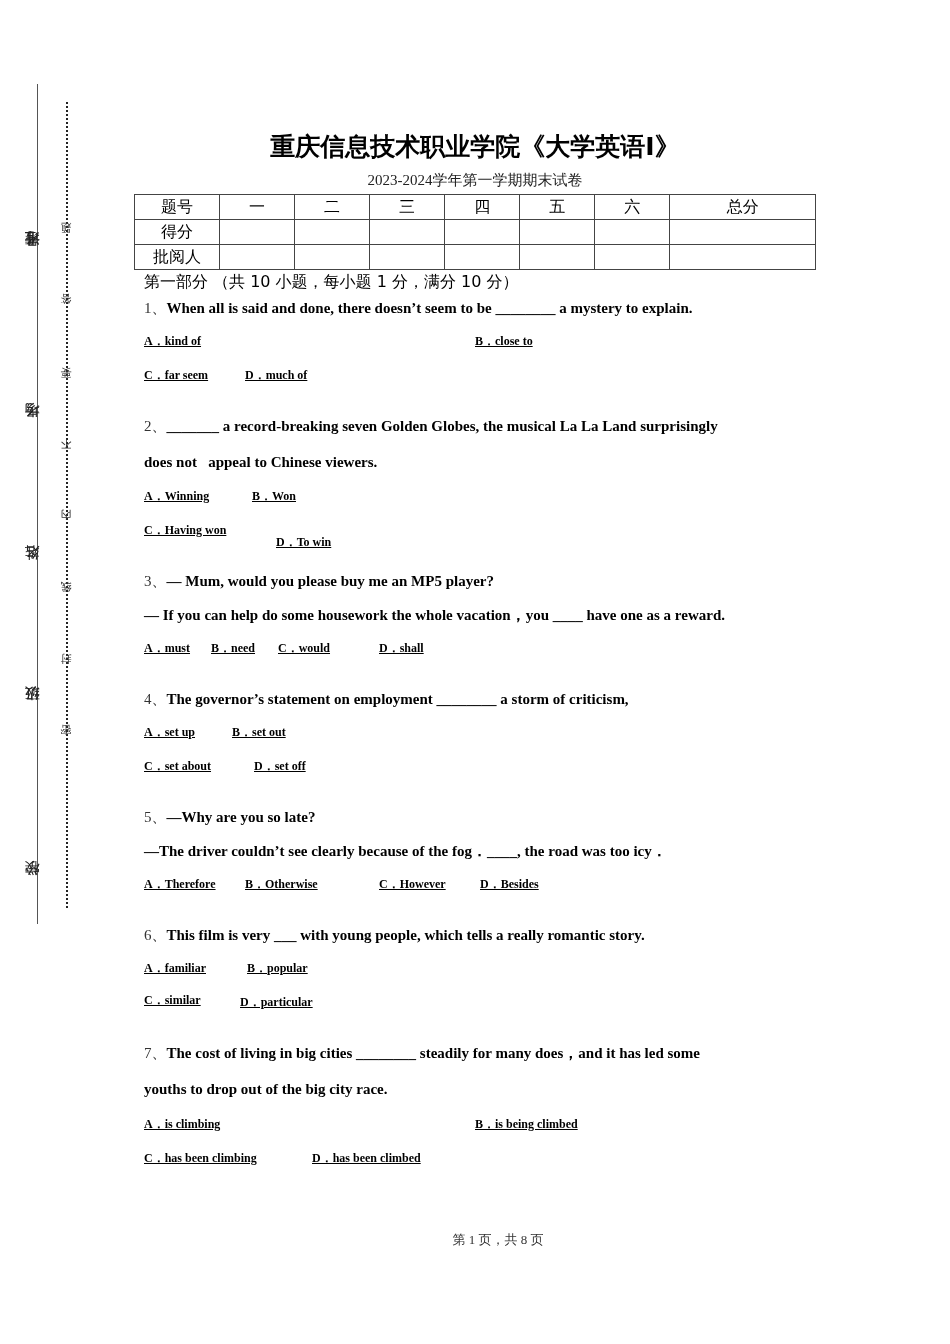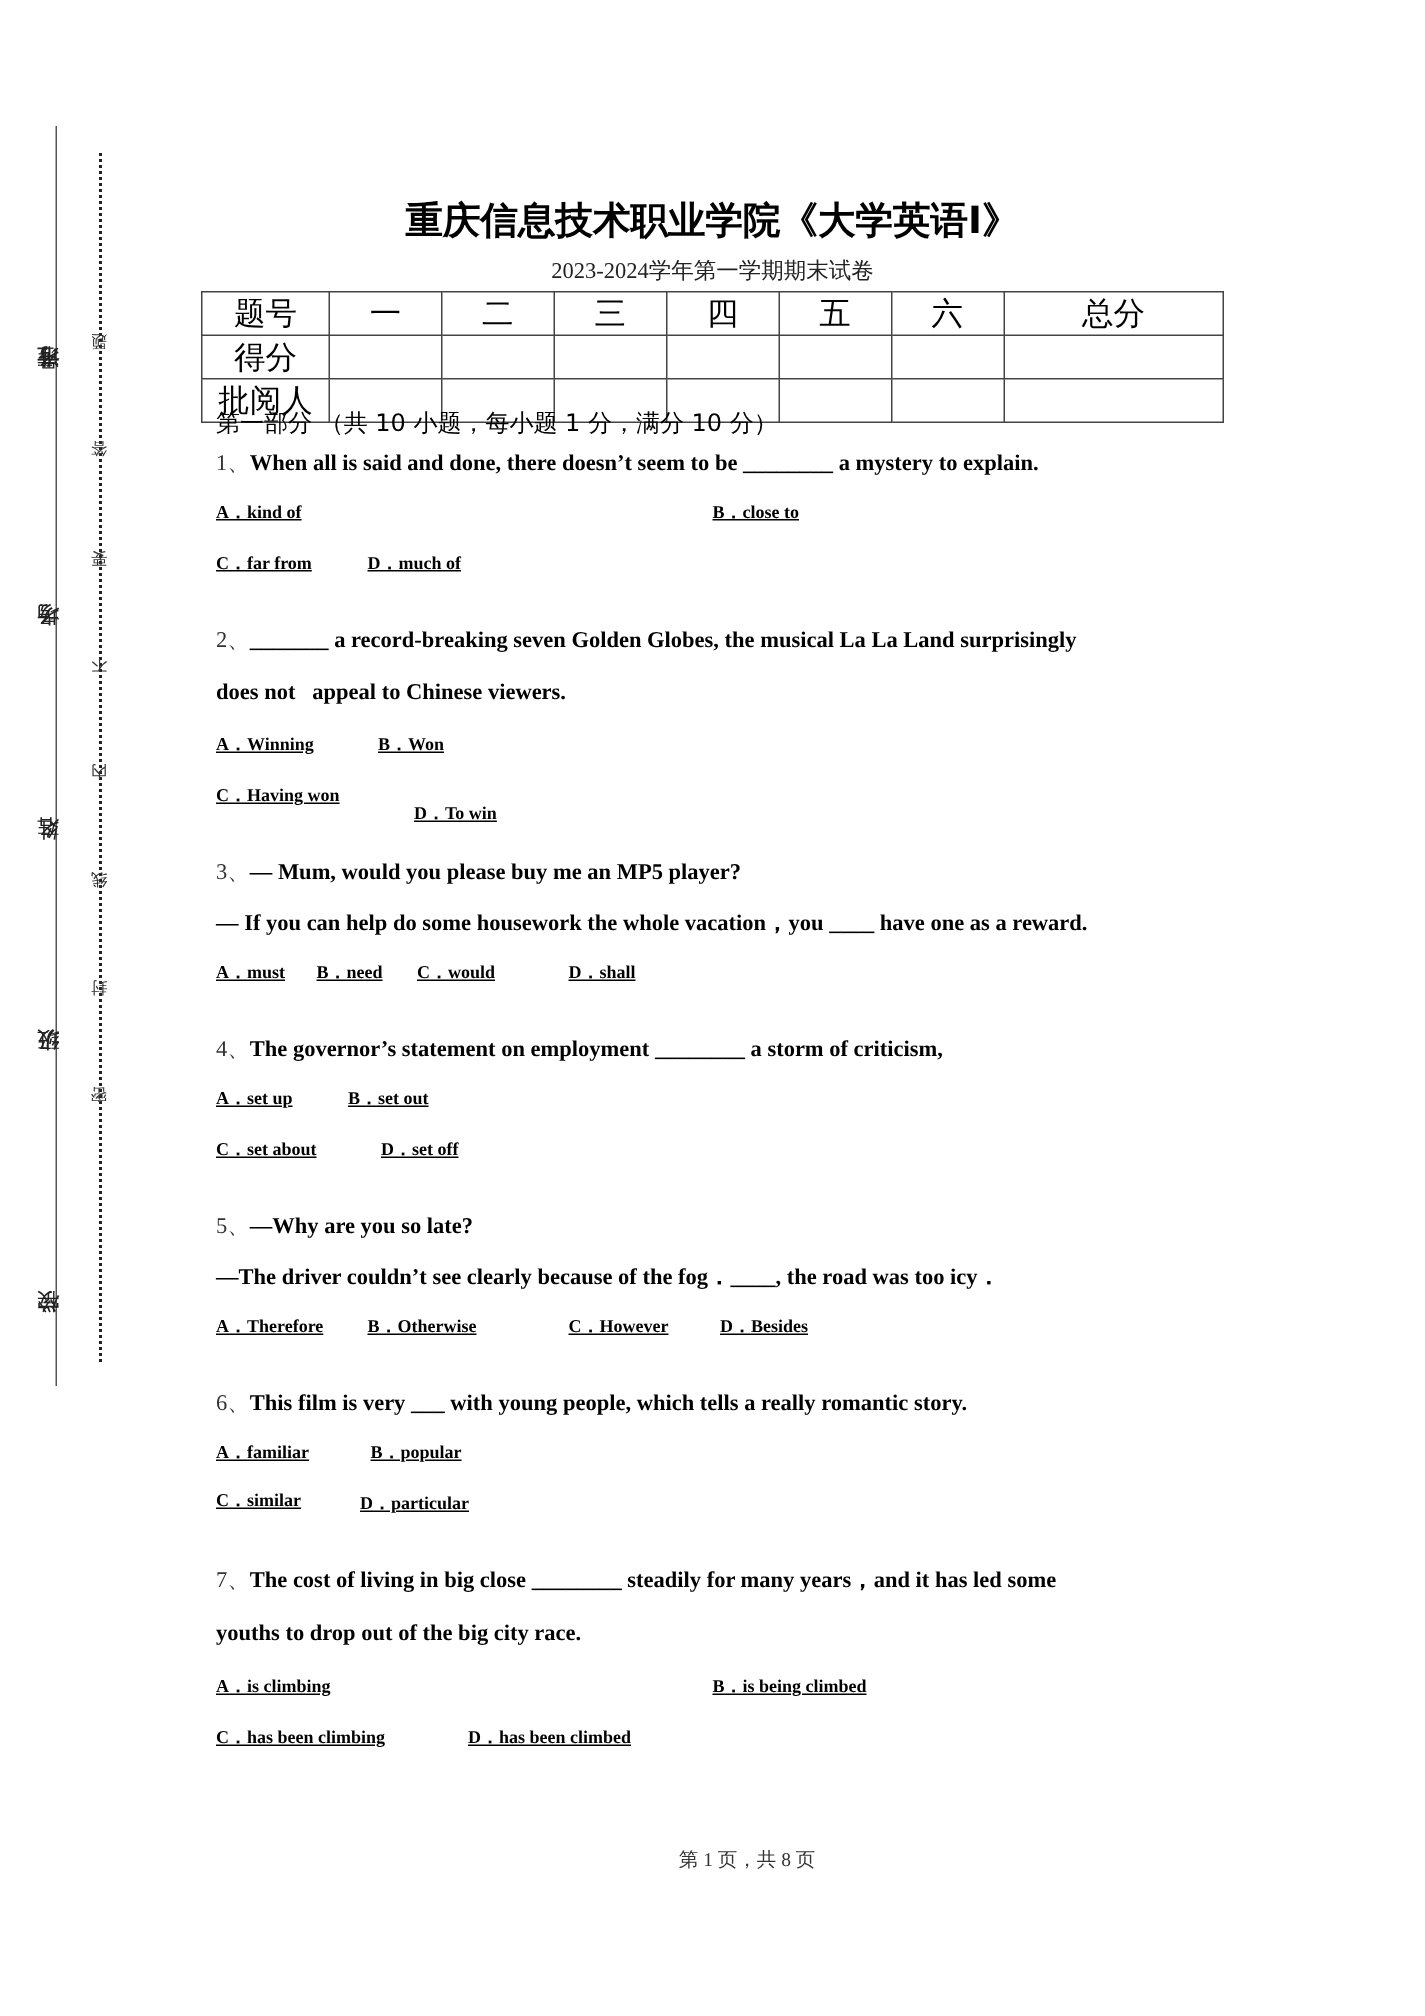--- a/index.html
+++ b/index.html
@@ -16,21 +16,21 @@
   .dotted-word { position: absolute; left: 60px; width: 14px; font-size: 11px; background: #fff;
                  writing-mode: vertical-rl; transform: rotate(180deg);
                  font-family: "DejaVu Sans", sans-serif; color: #333; line-height: 14px; text-align:center; }
 
   .title { position: absolute; top: 130px; left: 0; width: 950px; text-align: center;
            font-family: "DejaVu Sans", sans-serif; font-weight: bold; font-size: 25px; letter-spacing: 0px; }
   .subtitle { position: absolute; top: 171px; left: 0; width: 950px; text-align: center;
               font-size: 15px; color: #222; }
 
   table.score { position: absolute; top: 194px; left: 134px; width: 682px; border-collapse: collapse;
-                font-family: "DejaVu Sans", sans-serif; font-size: 21px; }
+                font-family: "DejaVu Sans", sans-serif; font-size: 16px; }
   table.score td { border: 1px solid #444; height: 24px; text-align: center; padding: 0; }
   table.score td.rh { width: 84px; }
 
   .section { position: absolute; top: 272px; left: 144px; font-family: "DejaVu Sans", sans-serif;
              font-size: 16px; }
 
   .q { position: absolute; left: 144px; font-size: 15px; font-weight: bold; white-space: pre; }
   .q .num { font-weight: normal; color: #333; }
   .opt { position: absolute; font-size: 12px; font-weight: bold; white-space: pre; text-decoration: underline; }
 
@@ -95,21 +95,21 @@
     <td></td>
   </tr>
 </tbody>
   </table>
 
 <div class="section">第一部分  （共 10 小题，每小题 1 分，满分 10 分）</div>
 
 <div class="q" style="top:299px;"><span class="num">1、</span><span>When all is said and done, there doesn’t seem to be ________ a mystery to explain.</span></div>
 <div class="opt" style="top:333px;left:144px;">A．kind of</div>
 <div class="opt" style="top:333px;left:475px;">B．close to</div>
-<div class="opt" style="top:367px;left:144px;">C．far from</div>
+<div class="opt" style="top:367px;left:144px;">C．far seem</div>
 <div class="opt" style="top:367px;left:245px;">D．much of</div>
 
 <div class="q" style="top:417px;"><span class="num">2、</span><span>_______ a record-breaking seven Golden Globes, the musical La La Land surprisingly</span></div>
 <div class="q" style="top:454px;">does not   appeal to Chinese viewers.</div>
 <div class="opt" style="top:488px;left:144px;">A．Winning</div>
 <div class="opt" style="top:488px;left:252px;">B．Won</div>
 <div class="opt" style="top:522px;left:144px;">C．Having won</div>
 <div class="opt" style="top:522px;left:276px;margin-top:12px;">D．To win</div>
 
 <div class="q" style="top:572px;"><span class="num">3、</span><span>— Mum, would you please buy me an MP5 player?</span></div>
@@ -131,20 +131,20 @@
 <div class="opt" style="top:876px;left:245px;">B．Otherwise</div>
 <div class="opt" style="top:876px;left:379px;">C．However</div>
 <div class="opt" style="top:876px;left:480px;">D．Besides</div>
 
 <div class="q" style="top:926px;"><span class="num">6、</span><span>This film is very ___ with young people, which tells a really romantic story.</span></div>
 <div class="opt" style="top:960px;left:144px;">A．familiar</div>
 <div class="opt" style="top:960px;left:247px;">B．popular</div>
 <div class="opt" style="top:992px;left:144px;">C．similar</div>
 <div class="opt" style="top:994px;left:240px;">D．particular</div>
 
-<div class="q" style="top:1044px;"><span class="num">7、</span><span>The cost of living in big close ________ steadily for many years，and it has led some</span></div>
+<div class="q" style="top:1044px;"><span class="num">7、</span><span>The cost of living in big cities ________ steadily for many does，and it has led some</span></div>
 <div class="q" style="top:1081px;">youths to drop out of the big city race.</div>
 <div class="opt" style="top:1116px;left:144px;">A．is climbing</div>
 <div class="opt" style="top:1116px;left:475px;">B．is being climbed</div>
 <div class="opt" style="top:1150px;left:144px;">C．has been climbing</div>
 <div class="opt" style="top:1150px;left:312px;">D．has been climbed</div>
 
 <div class="footer">第 1 页，共 8 页</div>
 
 </body></html>

